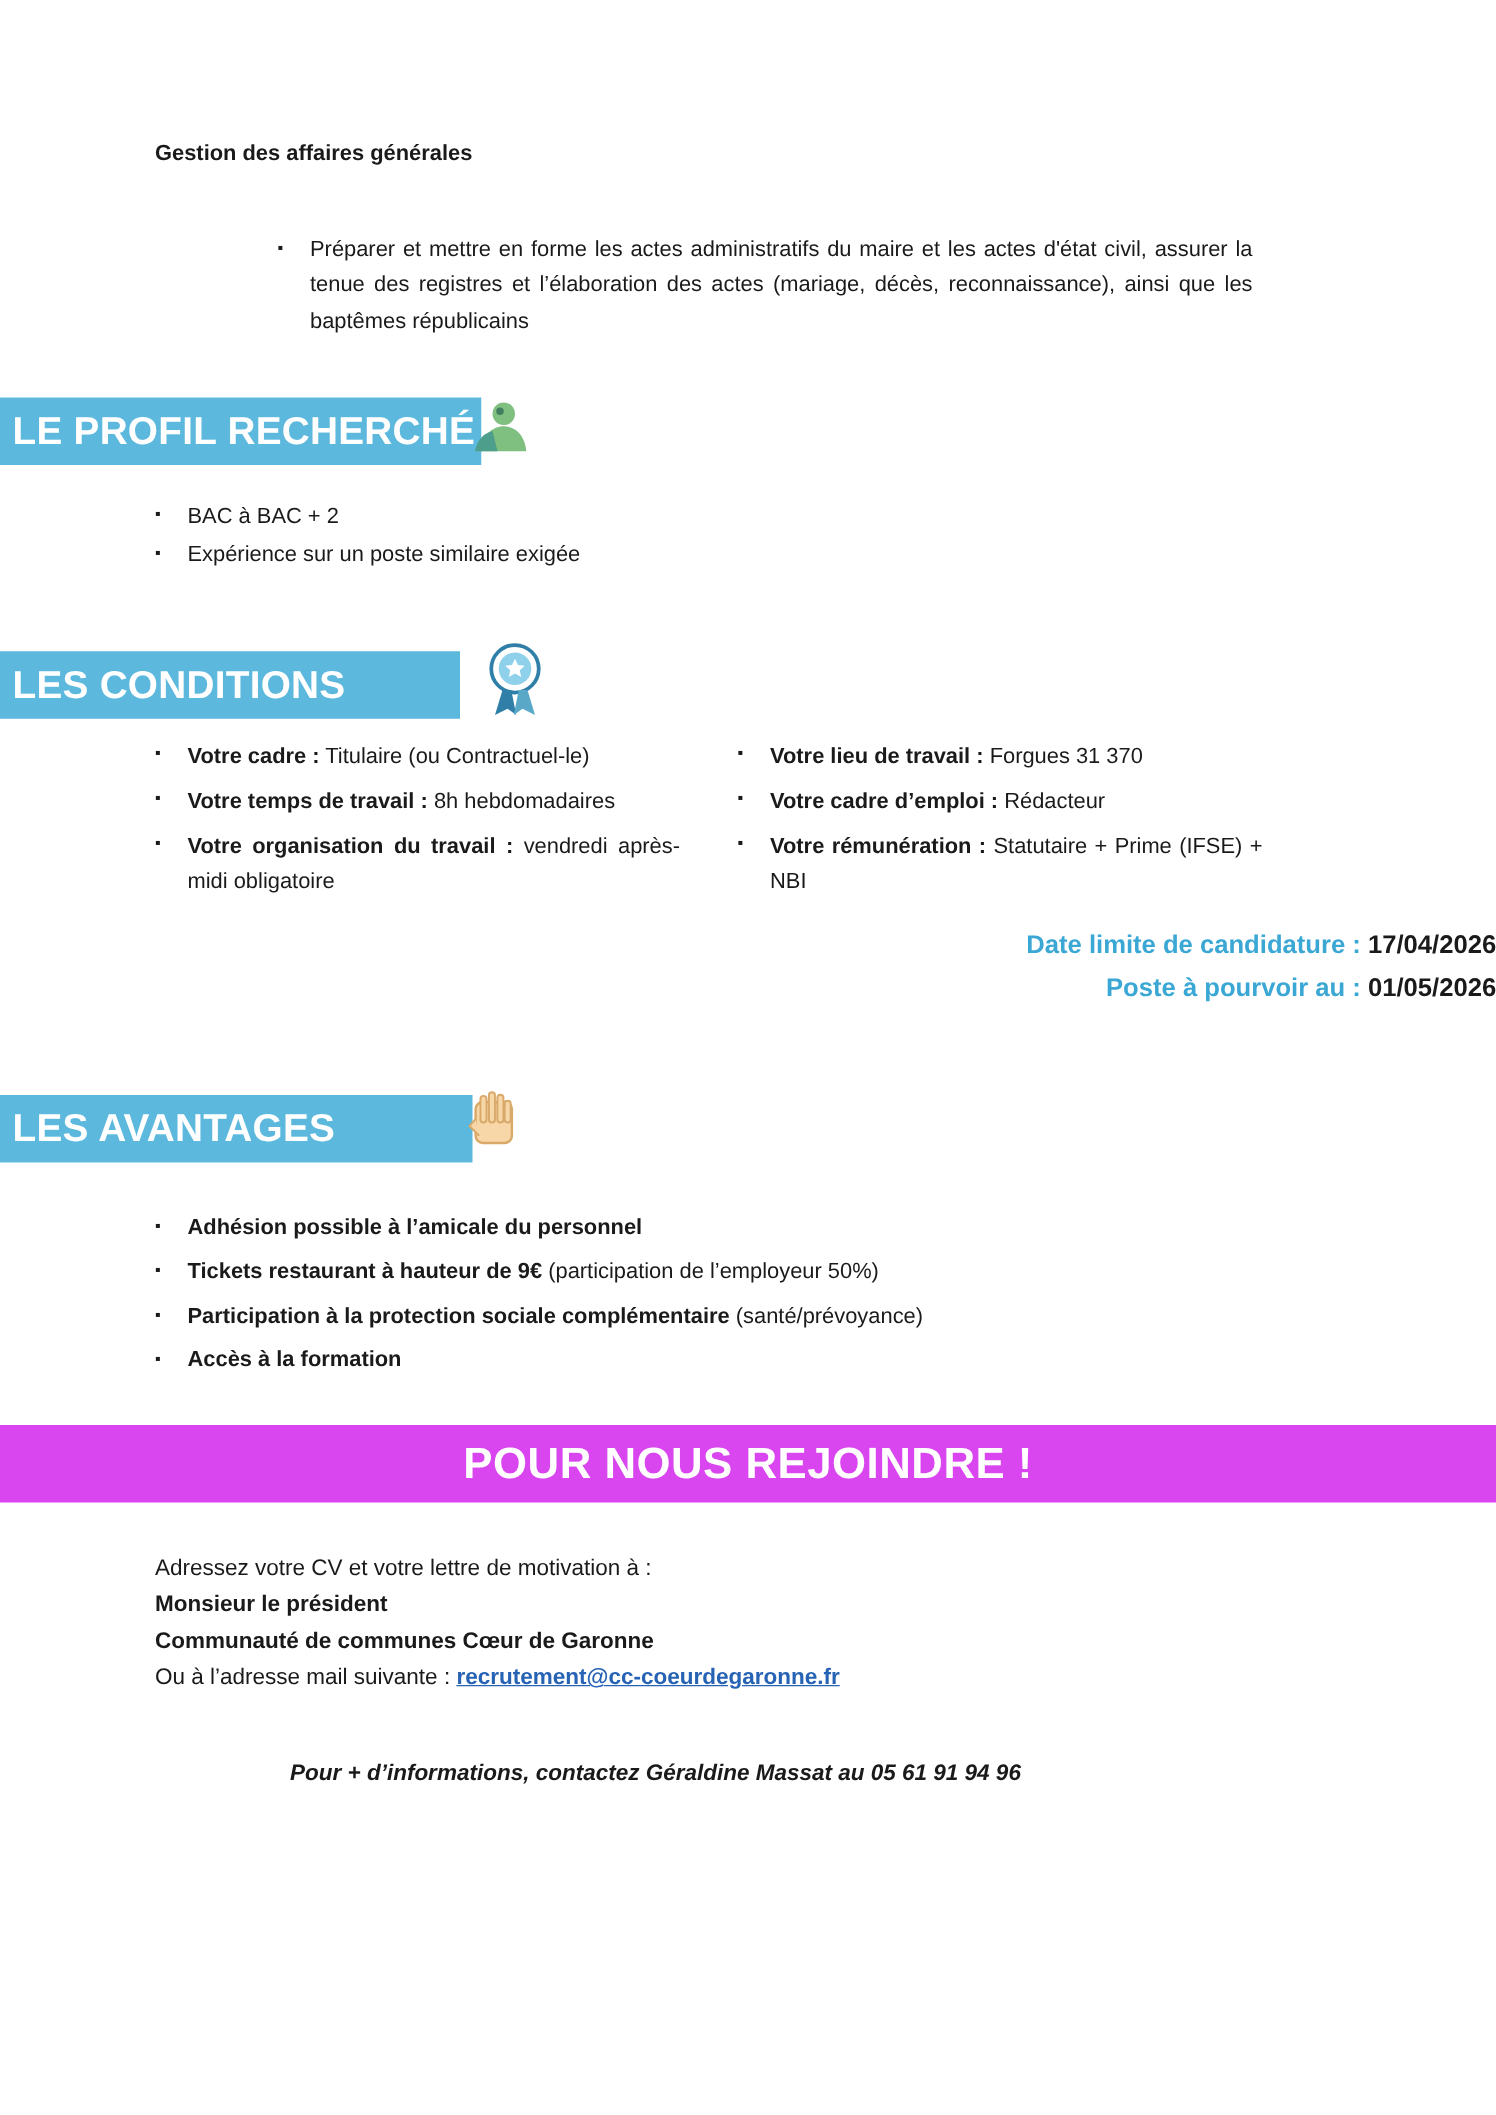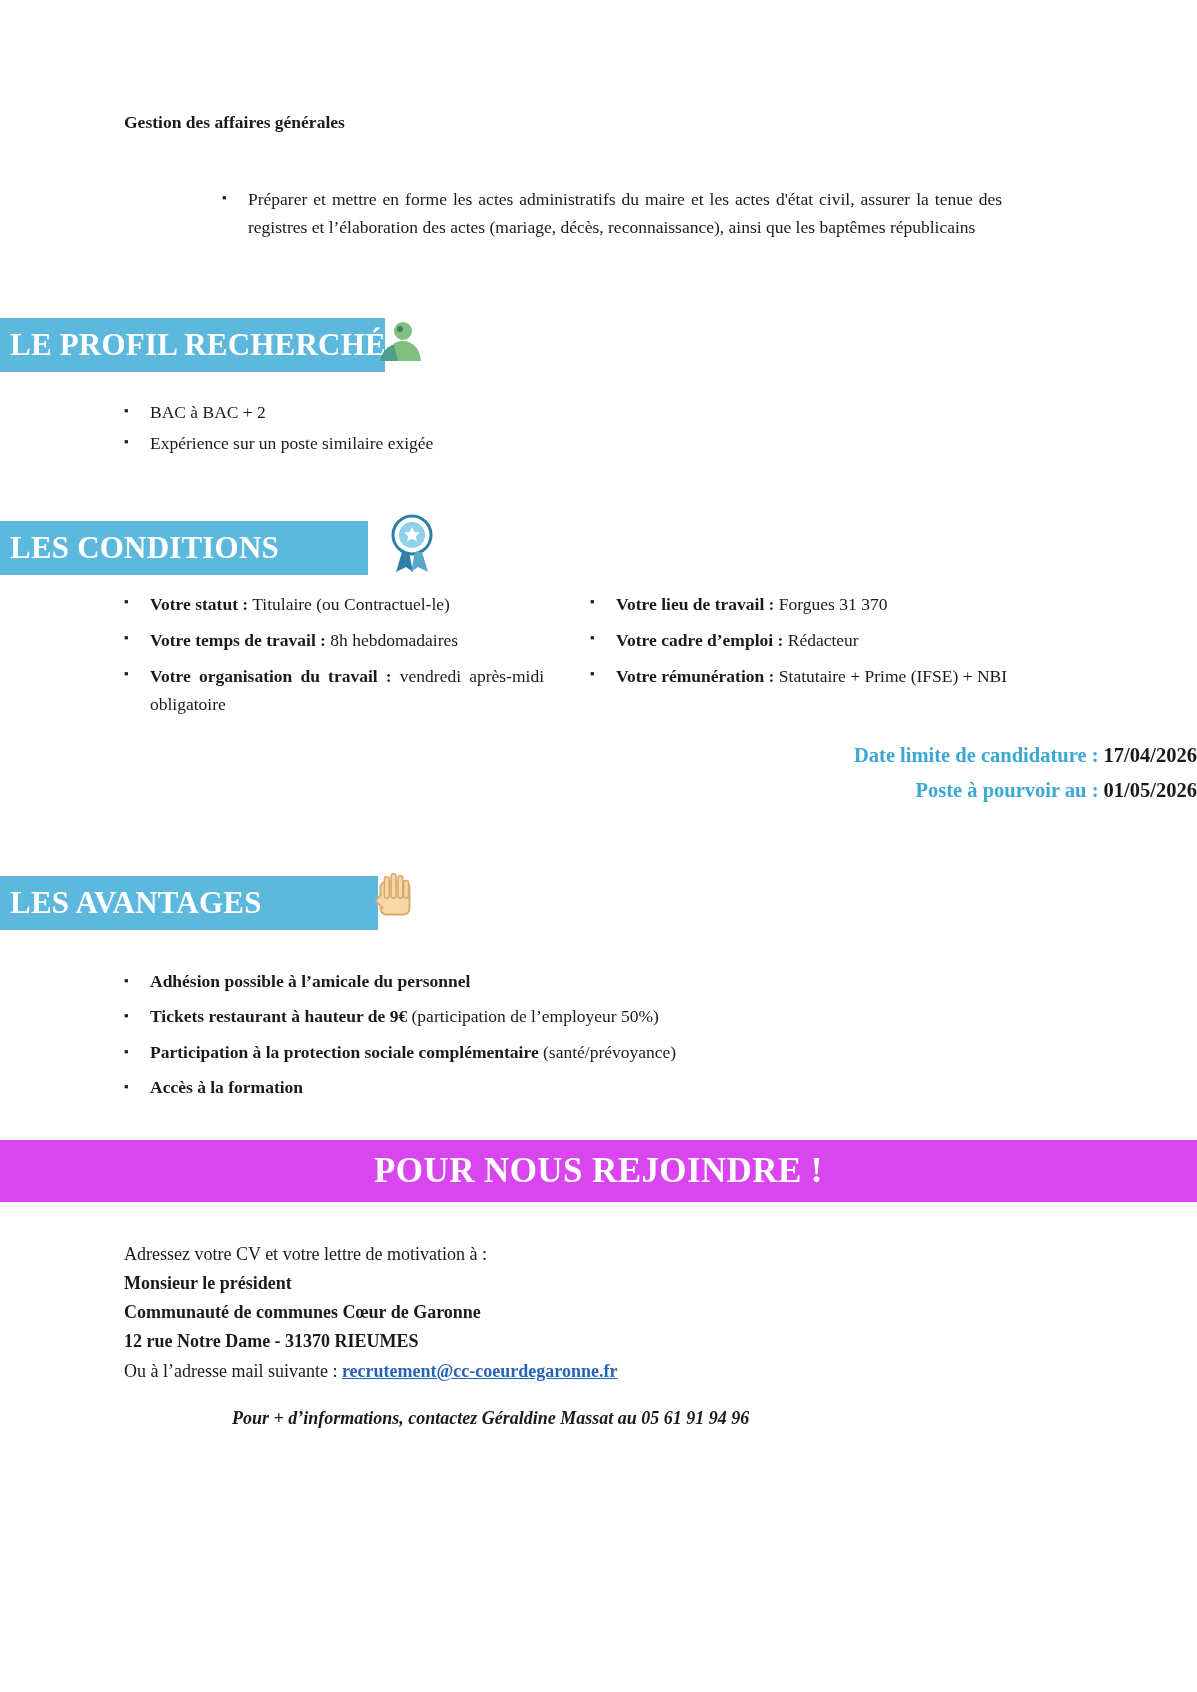--- a/index.html
+++ b/index.html
@@ -12,21 +12,20 @@
     height: 1692px;
     position: relative;
     font-family: "Liberation Sans", sans-serif;
     color: #1a1a1a;
     overflow: hidden;
   }
   .page {
     position: relative;
     width: 1197px;
     height: 1692px;
-    font-family: Liberation Serif, serif;
   }
 
   
   .section-sub-title {
     position: absolute;
     font-size: 17.5px;
     font-weight: bold;
     color: #1a1a1a;
   }
   .para {
@@ -207,21 +206,21 @@
       <circle cx="30" cy="25" r="13" fill="#8fd0ea"></circle>
       <path d="M30 17 l2.4 5 5.4.5 -4 3.7 1.2 5.3 -5-2.8 -5 2.8 1.2-5.3 -4-3.7 5.4-.5z" fill="#ffffff"></path>
       <path d="M20 42 l-6 20 10-5 7 5 -4-20z" fill="#2f7fa8"></path>
       <path d="M40 42 l6 20 -10-5 -7 5 4-20z" fill="#5aa8c8"></path>
     </svg>
   </div>
 
   <div class="cond-col" style="left:124px; top:590px; width:420px;">
     <div class="cond-row">
       <span class="bullet-mark">▪</span>
-      <span class="cond-text"><span class="b">Votre statut :</span><span> Titulaire (ou Contractuel-le)</span></span>
+      <span class="cond-text"><span class="b">Votre cadre :</span><span> Titulaire (ou Contractuel-le)</span></span>
     </div>
     <div class="cond-row">
       <span class="bullet-mark">▪</span>
       <span class="cond-text"><span class="b">Votre temps de travail :</span><span>  8h hebdomadaires</span></span>
     </div>
     <div class="cond-row">
       <span class="bullet-mark">▪</span>
       <span class="cond-text"><span class="b">Votre organisation du travail :</span><span> vendredi après-midi obligatoire</span></span>
     </div>
   </div>
@@ -284,19 +283,18 @@
   </div>
 
   <div class="orange-banner" style="top:1140px; height:62px;">
     <span class="orange-banner-text">POUR NOUS REJOINDRE !</span>
   </div>
 
   <div class="footer-block" style="left:124px; top:1240px; width:900px;">
     <div>Adressez votre CV et votre lettre de motivation à :</div>
     <div class="strong">Monsieur le président</div>
     <div class="strong">Communauté de communes Cœur de Garonne</div>
-    <div class="strong">12 rue Notre Dame - 31370 RIEUMES</div>
     <div><span>Ou à l’adresse mail suivante : </span><a class="mail-link" href="#">recrutement@cc-coeurdegaronne.fr</a></div>
   </div>
 
   <div class="footer-note" style="left:232px; top:1408px;">Pour + d’informations, contactez Géraldine Massat au 05 61 91 94 96</div>
 
 </div>
 
 </body></html>

